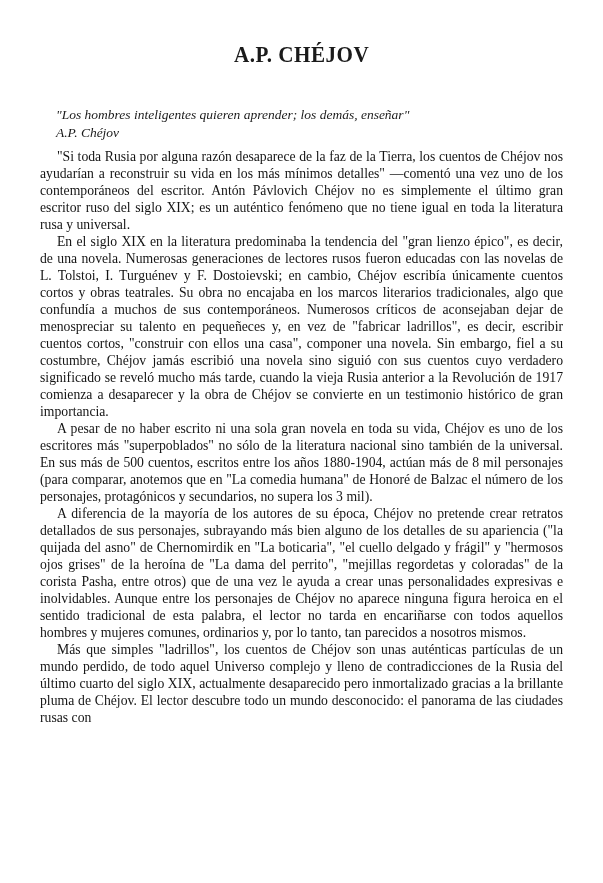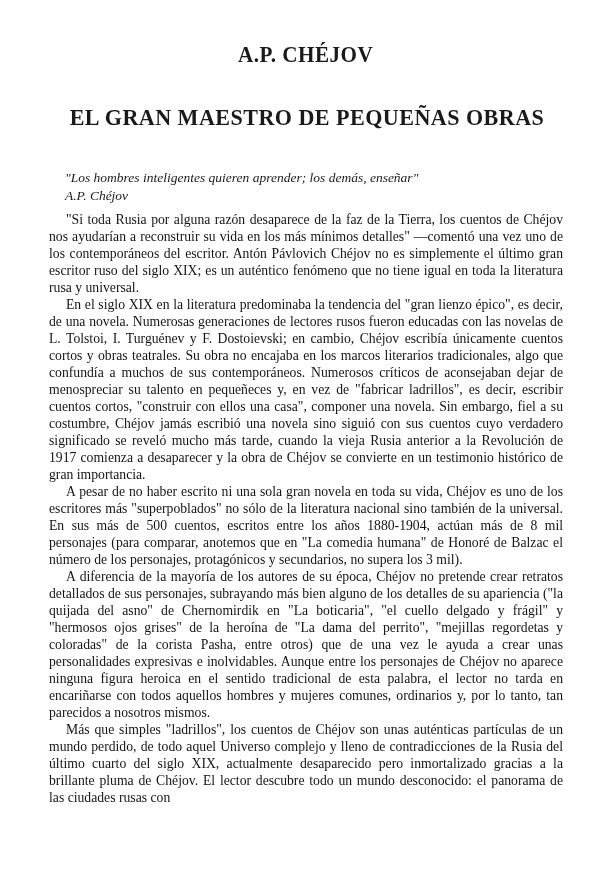--- a/index.html
+++ b/index.html
@@ -10,22 +10,21 @@
   .page {
     position: relative;
     width: 603px;
     height: 883px;
     background: #ffffff;
     color: #141414;
     overflow: hidden;
     margin: 0 auto;
   }
   .content {
-    padding: 40px 40px 0 28px;
-    margin-left: 21px;
+    padding: 40px 40px 0 40px;
   }
   .doc-title {
     margin-top: 2px;
     text-align: center;
     font-size: 23px;
     font-weight: bold;
     line-height: 26px;
     color: #1a1a1a;
     white-space: nowrap;
   }
@@ -66,21 +65,20 @@
   }
 </style>
 </head>
 <body>
 
 <div class="page">
   <div class="content">
 
     <h1 class="doc-title"><span class="squeeze">A.P. CHÉJOV</span></h1>
 
-    <h2 class="doc-subtitle"><span class="squeeze">EL GRAN MAESTRO DE PEQUEÑAS OBRAS</span></h2>
 
     <div class="epigraph">
       <div>"Los hombres inteligentes quieren aprender; los demás, enseñar"</div>
       <div>A.P. Chéjov</div>
     </div>
 
     <div class="article">
       <p>"Si toda Rusia por alguna razón desaparece de la faz de la Tierra, los cuentos de Chéjov nos ayudarían a reconstruir su vida en los más mínimos detalles" —comentó una vez uno de los contemporáneos del escritor. Antón Pávlovich Chéjov no es simplemente el último gran escritor ruso del siglo XIX; es un auténtico fenómeno que no tiene igual en toda la literatura rusa y universal.</p>
       <p>En el siglo XIX en la literatura predominaba la tendencia del "gran lienzo épico", es decir, de una novela. Numerosas generaciones de lectores rusos fueron educadas con las novelas de L. Tolstoi, I. Turguénev y F. Dostoievski; en cambio, Chéjov escribía únicamente cuentos cortos y obras teatrales. Su obra no encajaba en los marcos literarios tradicionales, algo que confundía a muchos de sus contemporáneos. Numerosos críticos de aconsejaban dejar de menospreciar su talento en pequeñeces y, en vez de "fabricar ladrillos", es decir, escribir cuentos cortos, "construir con ellos una casa", componer una novela. Sin embargo, fiel a su costumbre, Chéjov jamás escribió una novela sino siguió con sus cuentos cuyo verdadero significado se reveló mucho más tarde, cuando la vieja Rusia anterior a la Revolución de 1917 comienza a desaparecer y la obra de Chéjov se convierte en un testimonio histórico de gran importancia.</p>
       <p>A pesar de no haber escrito ni una sola gran novela en toda su vida, Chéjov es uno de los escritores más "superpoblados" no sólo de la literatura nacional sino también de la universal. En sus más de 500 cuentos, escritos entre los años 1880-1904, actúan más de 8 mil personajes (para comparar, anotemos que en "La comedia humana" de Honoré de Balzac el número de los personajes, protagónicos y secundarios, no supera los 3 mil).</p>

